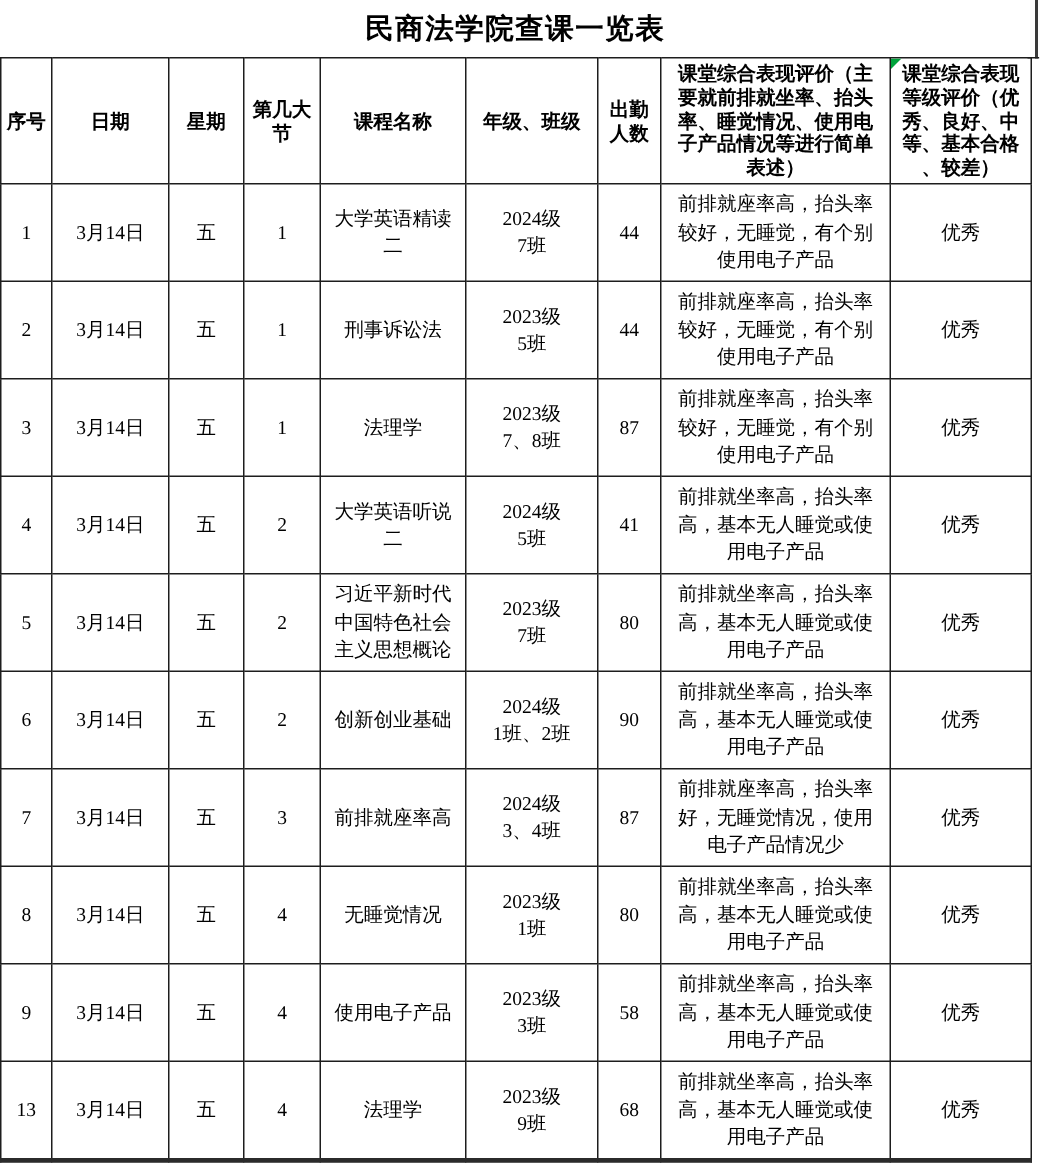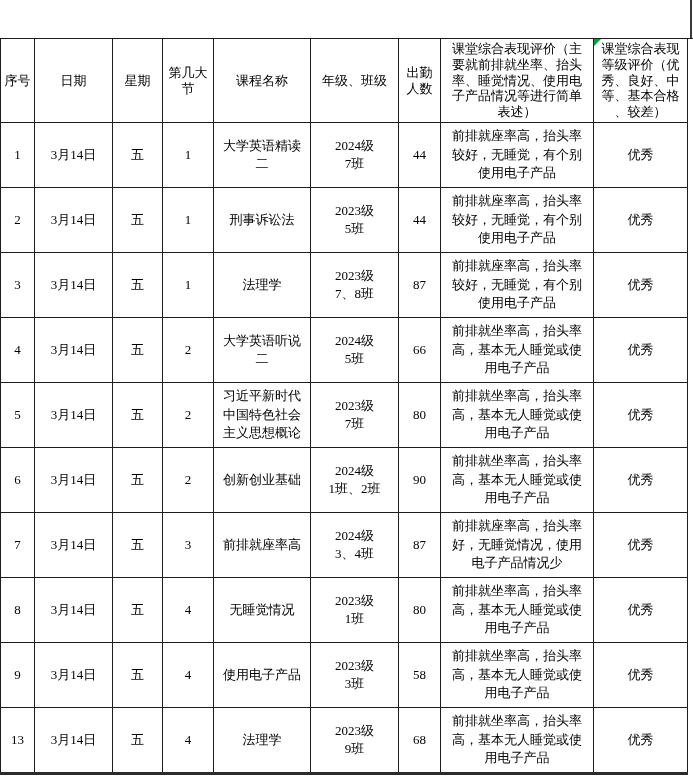--- a/index.html
+++ b/index.html
@@ -33,21 +33,21 @@
   .sheet th, .sheet td {
     border: 1px solid #1d1d1d;
     text-align: center;
     vertical-align: middle;
     white-space: pre-line;
     padding: 1px 2px;
     overflow: hidden;
     font-size: 13px;
   }
   .sheet th {
-    font-weight: normal;
+    font-weight: bold;
     line-height: 1.22;
     height: 81px;
     position: relative;
   }
   .sheet td { line-height: 1.42; }
   .sheet tbody tr { height: 65px; }
   .sheet tr.partial-row { height: 2px; }
   .sheet tr.partial-row td { padding: 0; line-height: 0; }
   .corner-triangle {
     position: absolute;
@@ -73,20 +73,21 @@
     left: 0; top: 772px;
     width: 688px; height: 3px;
     background: #2b2b2b;
   }
 </style>
 </head>
 <body>
 
 <div class="page">
 
+  <div class="title">民商法学院查课一览表</div>
   <div class="right-edge-line"></div>
   <div class="top-border-ext"></div>
 
   <table class="sheet">
     <colgroup>
       <col style="width:34px">
         <col style="width:78px">
         <col style="width:50px">
       <col style="width:51px">
         <col style="width:97px">
@@ -164,21 +165,21 @@
       </tr>
       <tr>
         <td>4</td>
         <td>3月14日</td>
         <td>五</td>
         <td>2</td>
         <td>大学英语听说
 二</td>
         <td>2024级
 5班</td>
-        <td>66</td>
+        <td>41</td>
         <td>前排就坐率高，抬头率
 高，基本无人睡觉或使
 用电子产品</td>
         <td>优秀</td>
       </tr>
       <tr>
         <td>5</td>
         <td>3月14日</td>
         <td>五</td>
         <td>2</td>

